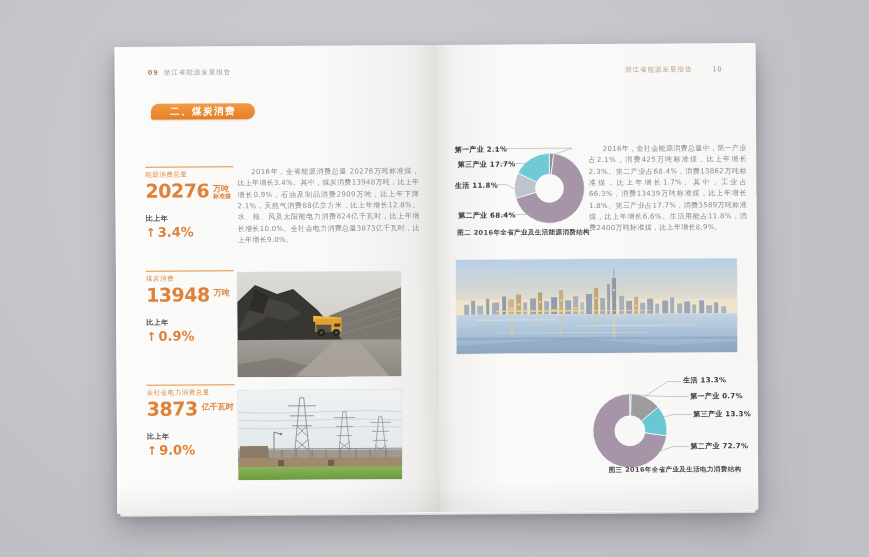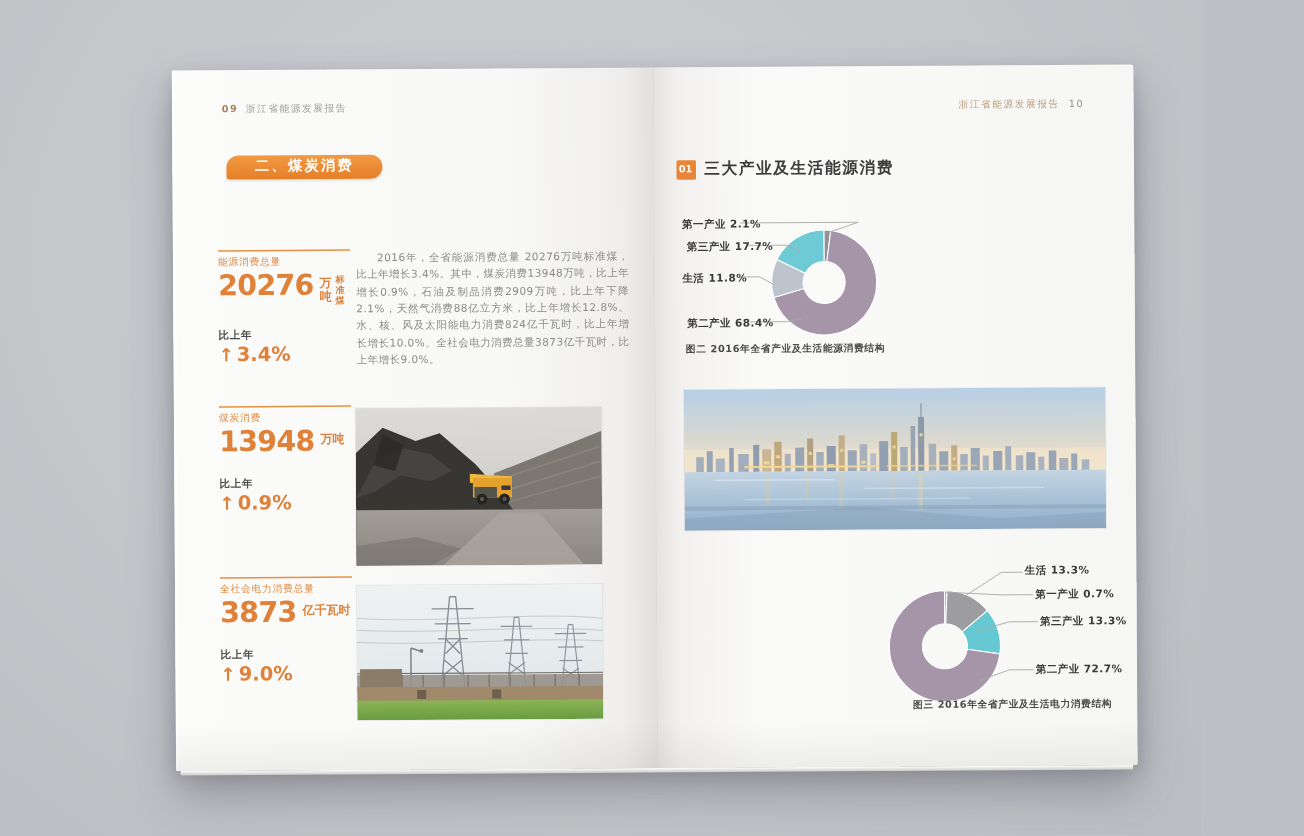--- a/index.html
+++ b/index.html
@@ -17,33 +17,33 @@
   .page.left::before{content:'';position:absolute;left:0;top:0;bottom:0;width:2px;background:rgba(255,255,255,.85);}
   .page.right{right:0;border-radius:0 2px 2px 0;
         background:linear-gradient(90deg,#e5e3e0 0%,#f2f1ef 5%,#fafaf9 22%,#f6f6f4 100%);}
   .page .floorshade{position:absolute;left:0;right:0;bottom:0;height:30px;
         background:linear-gradient(180deg,rgba(0,0,0,0),rgba(0,0,0,.05));pointer-events:none;}
 
   
   .hdr{position:absolute;top:22px;font-size:6.5px;letter-spacing:1px;color:#9c9c9c;}
   .hdr .num{color:#a8865c;margin-right:5px;font-weight:700;}
   .hdr-r{position:absolute;top:22px;right:33px;font-size:6.5px;letter-spacing:1px;color:#bb9d7e;}
-  .hdr-r .num{color:#8f8f8f;margin-left:6px;font-weight:400;}
+  .hdr-r .num{color:#8f8f8f;margin-left:20px;font-weight:400;}
 
   
   .title-pill{position:absolute;left:36px;top:57px;width:104px;height:16px;line-height:16px;
         text-align:center;color:#fff;font-size:9.5px;font-weight:700;letter-spacing:1.5px;
         background:linear-gradient(180deg,#f29a43,#e57f28);
         border-radius:12px 12px 12px 3px;box-shadow:0 1px 2px rgba(0,0,0,.12);}
   .stat{position:absolute;left:30px;width:90px;}
   .stat-line{border-top:1.5px solid #e6913f;width:88px;}
   .stat-label{margin-top:3px;font-size:6.5px;font-weight:400;color:#df8a42;letter-spacing:.5px;}
   .stat-vrow{margin-top:2px;display:flex;align-items:flex-start;}
   .stat-value{font-size:19px;font-weight:700;color:#df8138;letter-spacing:-.5px;line-height:1;}
-  .stat-units{margin-left:4px;display:flex;flex-direction:row;line-height:1.15;padding-top:3px;}
+  .stat-units{margin-left:4px;display:flex;flex-direction:column;line-height:1.15;padding-top:3px;}
   .stat-u1{font-size:8px;font-weight:700;color:#df8138;}
   .stat-u2{font-size:6px;font-weight:700;color:#df8138;}
   .stat-yoylabel{margin-top:13px;font-size:7px;font-weight:600;color:#4d4d4d;letter-spacing:.5px;}
   .stat-yoy{margin-top:2px;font-size:13px;font-weight:700;color:#e0813a;line-height:1.1;}
   .stat-yoy .arr{font-size:12px;margin-right:2px;}
   .para{position:absolute;font-size:7px;line-height:1.62;color:#8a8a8a;text-align:justify;
         text-indent:2em;letter-spacing:.3px;}
   .photo{position:absolute;overflow:hidden;background:#ddd;box-shadow:0 0 0 .5px rgba(0,0,0,.05);}
   .photo svg{display:block;}
 
@@ -191,24 +191,20 @@
         </svg>
       </div>
       <div class="floorshade"></div>
     </div>
 
     <div class="page right">
       <div class="hdr-r">
         <span>浙江省能源发展报告</span><span class="num">10</span>
       </div>
 
-      <div class="sec">
-        <div class="sec-badge">01</div>
-        <div class="sec-title">三大产业及生活能源消费</div>
-      </div>
 
       <svg class="donut" style="left:75px;top:106px" width="76" height="76" viewBox="0 0 76 76">
           <path d="M 38.00 3.00 A 35 35 0 0 1 42.60 3.30 L 39.84 24.12 A 14 14 0 0 0 38.00 24.00 Z" fill="#919196" stroke="#ffffff" stroke-width="0.7"></path>
           <path d="M 42.60 3.30 A 35 35 0 1 1 4.39 47.76 L 24.56 41.91 A 14 14 0 1 0 39.84 24.12 Z" fill="#a695a9" stroke="#ffffff" stroke-width="0.7"></path>
           <path d="M 4.39 47.76 A 35 35 0 0 1 6.62 22.50 L 25.45 31.80 A 14 14 0 0 0 24.56 41.91 Z" fill="#bdc4ce" stroke="#ffffff" stroke-width="0.7"></path>
           <path d="M 6.62 22.50 A 35 35 0 0 1 37.99 3.00 L 38.00 24.00 A 14 14 0 0 0 25.45 31.80 Z" fill="#6ecbd6" stroke="#ffffff" stroke-width="0.7"></path>
         </svg>
       <svg class="leader" style="left:0;top:90px" width="220" height="110" viewBox="0 0 220 110">
         <g fill="none" stroke="#a9a9a9" stroke-width=".6">
           <polyline points="57,14 136,14 115,21"></polyline>
@@ -216,20 +212,21 @@
           <polyline points="57,50 70,50 79,55"></polyline>
           <polyline points="63,80 88,80 98,78"></polyline>
         </g>
       </svg>
       <span class="clabel" style="left:19px;top:100px">第一产业  2.1%</span>
       <span class="clabel" style="left:22px;top:115px">第三产业  17.7%</span>
       <span class="clabel" style="left:19px;top:136px">生活  11.8%</span>
       <span class="clabel" style="left:22px;top:166px">第二产业  68.4%</span>
       <div class="caption" style="left:21px;top:184px">图二 2016年全省产业及生活能源消费结构</div>
 
+      <div class="para" style="left:153px;top:100px;width:158px">2016年，全社会能源消费总量中，第一产业占2.1%，消费425万吨标准煤，比上年增长2.3%。第二产业占68.4%，消费13862万吨标准煤，比上年增长1.7%。其中，工业占66.3%，消费13439万吨标准煤，比上年增长1.8%。第三产业占17.7%，消费3589万吨标准煤，比上年增长6.6%。生活用能占11.8%，消费2400万吨标准煤，比上年增长8.9%。</div>
 
       <div class="photo" style="left:19px;top:215px;width:281px;height:94px">
         <svg width="281" height="94" viewBox="0 0 281 94" preserveAspectRatio="none">
           <defs>
             <linearGradient id="sky3" x1="0" y1="0" x2="0" y2="1">
               <stop offset="0" stop-color="#b7cfe6"></stop>
                 <stop offset=".55" stop-color="#d8d8d0"></stop>
                 <stop offset=".8" stop-color="#ecdfc9"></stop>
             </linearGradient>
             <linearGradient id="water3" x1="0" y1="0" x2="0" y2="1">

